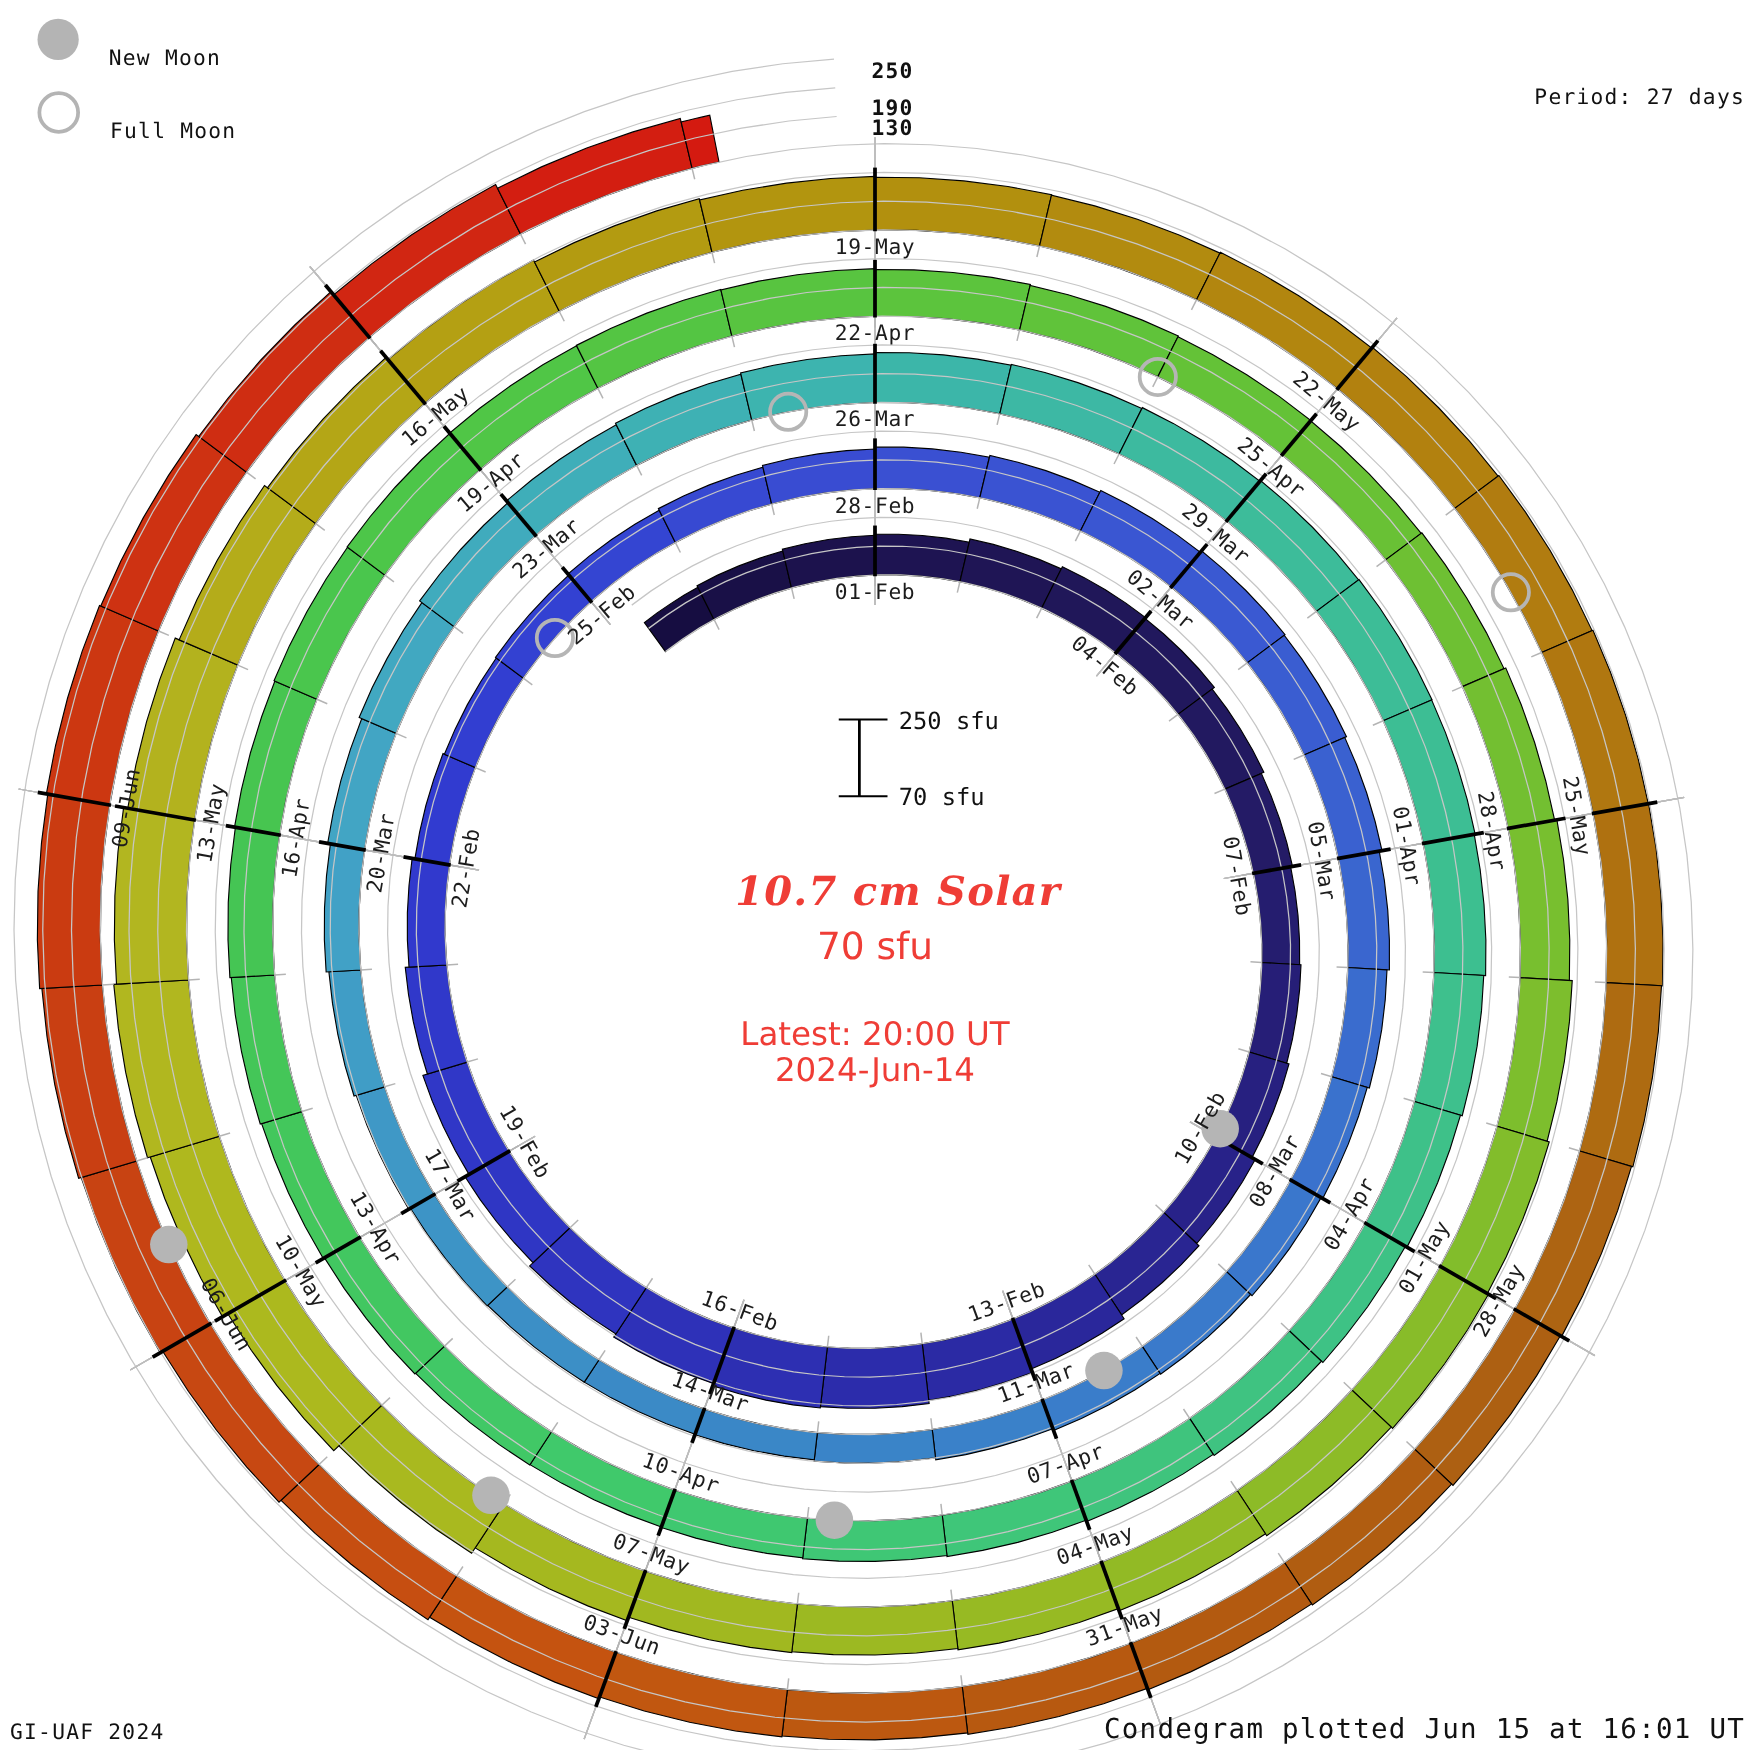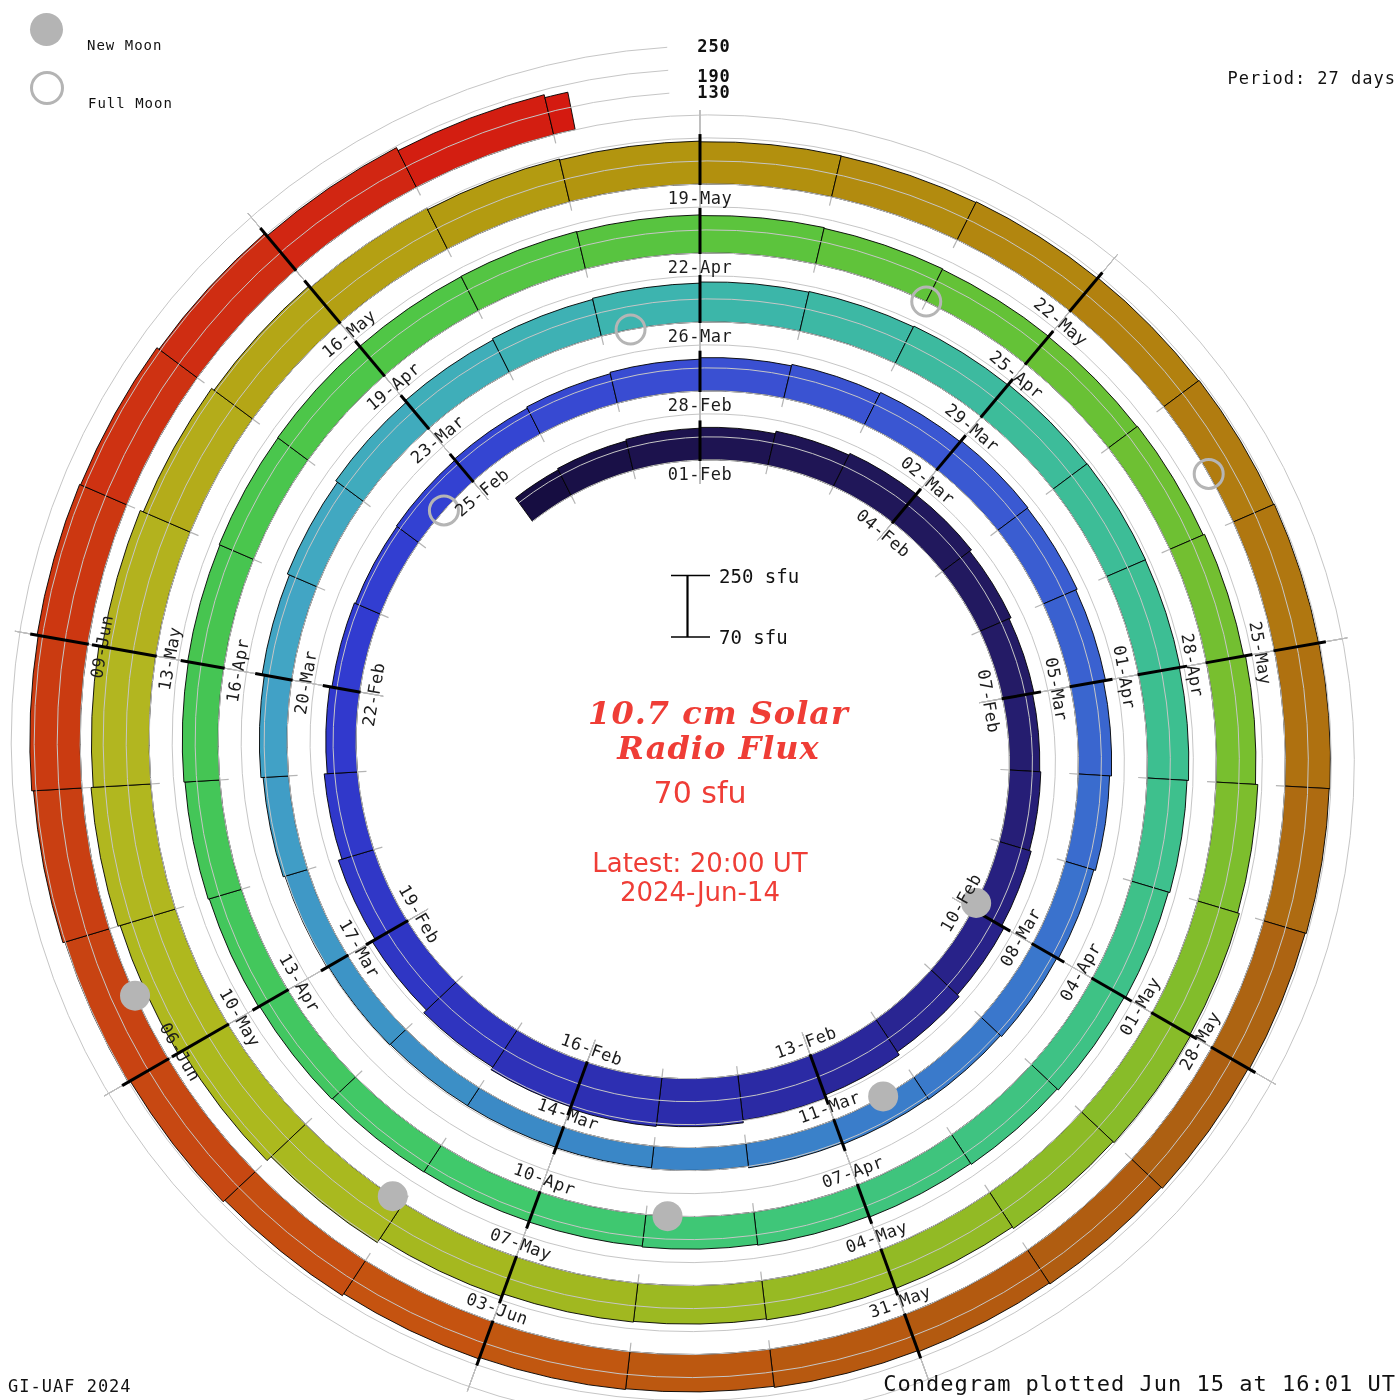--- a/index.html
+++ b/index.html
@@ -6,25 +6,25 @@
   body{width:1400px;height:1400px;position:relative;font-family:"DejaVu Sans Mono",monospace;color:#111;}
   #stage{position:absolute;left:0;top:0;width:1400px;height:1400px;}
   svg{position:absolute;left:0;top:0;}
   .overlay{position:absolute;white-space:nowrap;}
   .legend-row{position:absolute;left:30px;display:flex;align-items:center;gap:24px;}
   .legend-row.row1{top:6px;}
   .legend-row.row2{top:64px;}
   .moon-swatch{width:33px;height:33px;border-radius:50%;}
   .moon-swatch.new{background:#b4b4b4;}
   .moon-swatch.full{background:#ffffff;border:3px solid #b4b4b4;width:28px;height:28px;}
-  .legend-label{font-size:14px;letter-spacing:1px;margin-top:31px;}
+  .legend-label{font-size:17px;letter-spacing:1px;margin-top:31px;}
   #period-label{top:20px;right:4px;font-size:17px;letter-spacing:1px;text-align:right;margin-top:48px;}
   #footer-left{left:8px;bottom:4px;font-size:17px;letter-spacing:1px;}
   #footer-right{right:4px;bottom:4px;font-size:22px;letter-spacing:1px;text-align:right;}
-  .radial-label{position:absolute;left:714px;transform:translateX(-50%);font-size:17px;font-weight:bold;letter-spacing:1px;}
+  .radial-label{position:absolute;left:714px;transform:translateX(-50%);font-size:17px;font-weight:bold;letter-spacing:1px;margin-top:11px;}
   #center-block{position:absolute;left:700px;top:696px;transform:translateX(-50%);text-align:center;color:#ef3d36;}
   #center-title{font-family:"DejaVu Serif",serif;font-style:italic;font-weight:bold;font-size:32px;line-height:35px;letter-spacing:1px;margin-left:37px;}
   #center-baseline{font-family:"DejaVu Sans",sans-serif;font-size:30px;margin-top:9px;}
   #center-latest{font-family:"DejaVu Sans",sans-serif;font-size:26px;line-height:29px;margin-top:39px;font-weight:500;}
 </style>
 </head>
 <body>
 
 <div id="stage">
 
@@ -484,21 +484,20 @@
 
   <div id="period-label" class="overlay">Period: 27 days</div>
 
   <div class="radial-label" style="top:36px;">250</div>
   <div class="radial-label" style="top:66px;">190</div>
   <div class="radial-label" style="top:82px;">130</div>
 
   <div id="center-block">
     <div id="center-title">
       <div>10.7 cm Solar</div>
-      <div>Radio Flux</div>
     </div>
     <div id="center-baseline">70 sfu</div>
     <div id="center-latest">
       <div>Latest: 20:00 UT</div>
       <div>2024-Jun-14</div>
     </div>
   </div>
 
   <div id="footer-left" class="overlay">GI-UAF 2024</div>
   <div id="footer-right" class="overlay">Condegram plotted Jun 15 at 16:01 UT</div>

